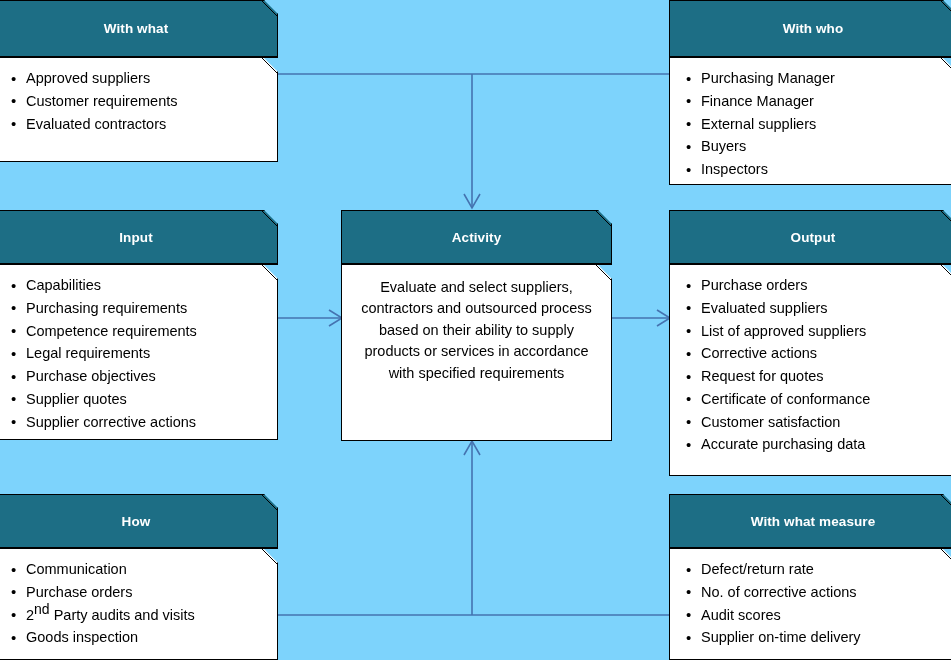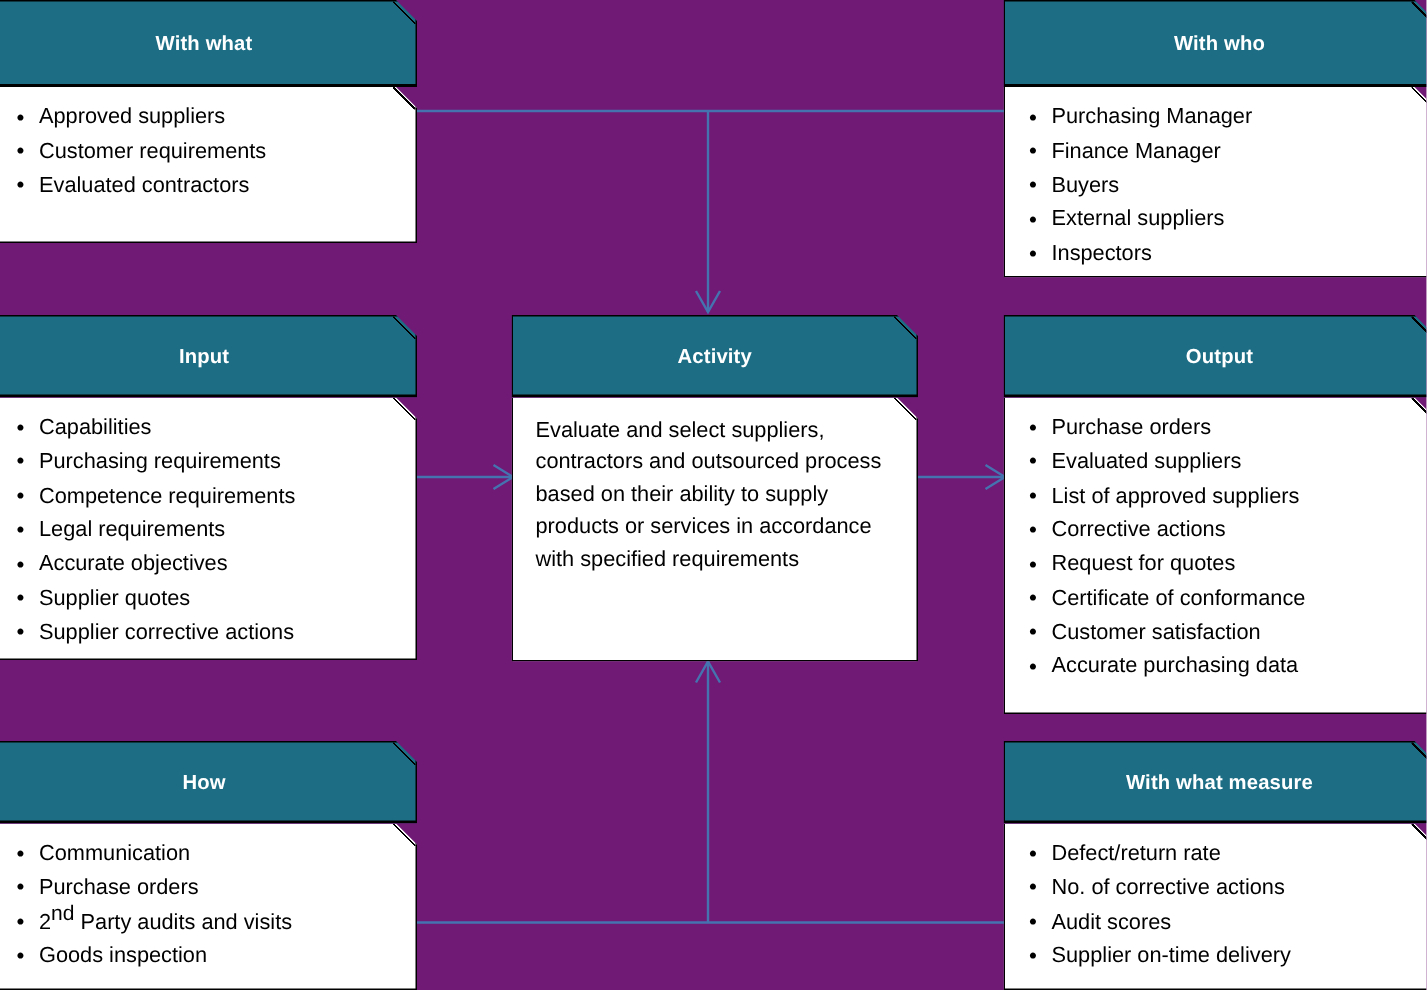--- a/index.html
+++ b/index.html
@@ -7,21 +7,21 @@
     padding: 0;
     background: #ffffff;
   }
   body {
     font-family: "Liberation Sans", sans-serif;
   }
   #canvas {
     position: relative;
     width: 951px;
     height: 660px;
-    background: #701a75;
+    background: #7dd3fc;
     overflow: hidden;
   }
 
   
   #connectors {
     position: absolute;
     left: 0; top: 0;
     width: 951px;
     height: 660px;
     z-index: 1;
@@ -104,21 +104,21 @@
     line-height: 1.57;
   }
   ul.items li sup { font-size: 14px; vertical-align: super; line-height: 0; }
 
   .para {
     margin: 0;
     padding: 12px 15px 0 15px;
     font-size: 14.5px;
     line-height: 1.48;
     color: #000000;
-    text-align: left;
+    text-align: center;
   }
 
   
   #box-withwhat   { left: -6px;  top: 0px;   width: 284px; }
   #box-withwhat .hdr  { height: 58px; }
   #box-withwhat .body { height: 104px; }
 
   #box-withwho    { left: 669px; top: 0px;   width: 288px; }
   #box-withwho .hdr   { height: 58px; }
   #box-withwho .body  { height: 127px; }
@@ -183,38 +183,38 @@
   </div>
 
   <div class="tbox" id="box-withwho">
     <div class="hdr">
       <span class="hdr-label">With who</span>
     </div>
     <div class="body">
       <ul class="items">
         <li>Purchasing Manager</li>
         <li>Finance Manager</li>
+        <li>External suppliers</li>
         <li>Buyers</li>
-        <li>External suppliers</li>
         <li>Inspectors</li>
       </ul>
     </div>
   </div>
 
   <div class="tbox" id="box-input">
     <div class="hdr">
       <span class="hdr-label">Input</span>
     </div>
     <div class="body">
       <ul class="items">
         <li>Capabilities</li>
         <li>Purchasing requirements</li>
         <li>Competence requirements</li>
         <li>Legal requirements</li>
-        <li>Accurate objectives</li>
+        <li>Purchase objectives</li>
         <li>Supplier quotes</li>
         <li>Supplier corrective actions</li>
       </ul>
     </div>
   </div>
 
   <div class="tbox" id="box-activity">
     <div class="hdr">
       <span class="hdr-label">Activity</span>
     </div>

